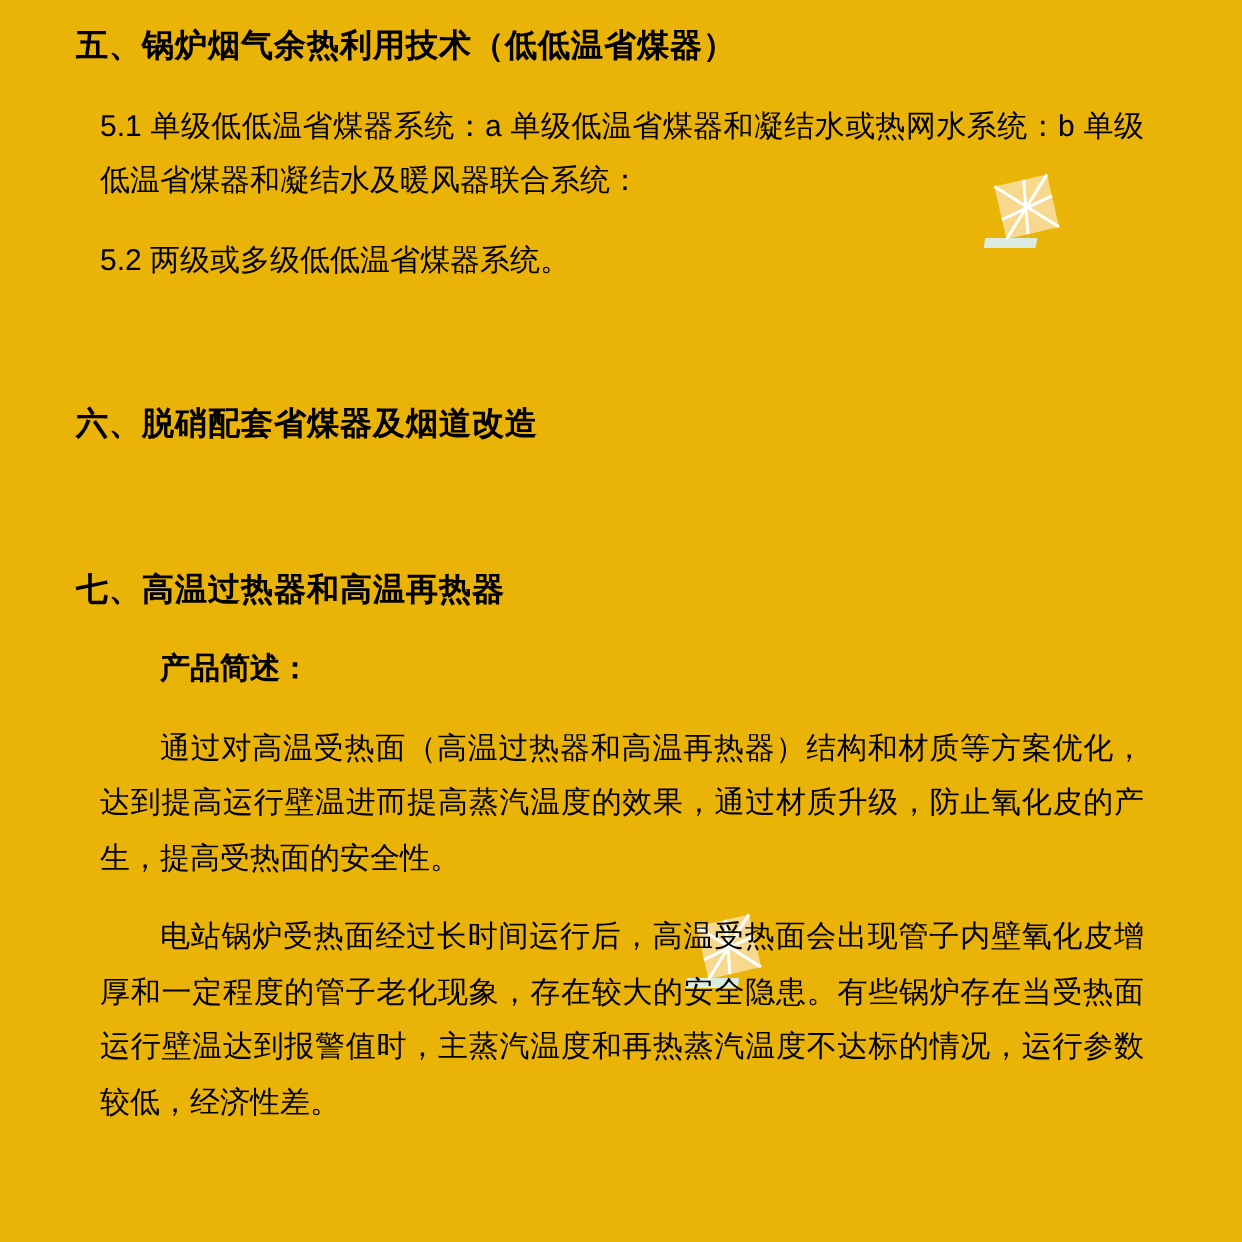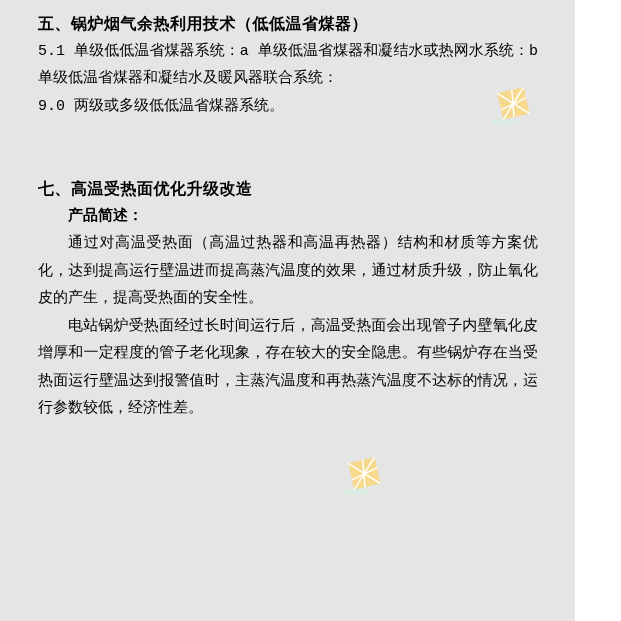--- a/index.html
+++ b/index.html
@@ -2,23 +2,23 @@
 <html><head>
 <meta charset="utf-8">
 <style>
   html, body {
     margin: 0;
     padding: 0;
     background: #ffffff;
   }
   .doc {
     position: relative;
-    width: 575px;
+    width: 621px;
     height: 621px;
-    background: #e5e5e5;
+    background: #eab308;
     box-sizing: border-box;
     padding: 10px 37px 0 38px;
     font-family: "Liberation Sans", "DejaVu Sans", sans-serif;
     color: #000000;
     font-size: 15px;
     line-height: 27.5px;
     overflow: hidden;
   }
   .content {
     position: relative;
@@ -27,23 +27,22 @@
   section { display: block; }
   .sec + .sec { margin-top: 55px; }
   h2 {
     margin: 0;
     font-size: 16px;
     font-weight: bold;
     line-height: 27.5px;
     letter-spacing: 0.5px;
   }
   p {
-    margin: 0;
+    margin: 12px;
     text-align: justify;
-    font-family: Liberation Mono, monospace;
   }
   p.indent { text-indent: 2em; }
   .label-inline, .label-line {
     font-weight: bold;
   }
   .label-line {
     text-indent: 2em;
     text-align: left;
   }
   .wm {
@@ -83,27 +82,28 @@
         <line x1="8" y1="24" x2="35" y2="18" stroke="#ffffff"></line>
       </g>
     </g>
   </svg>
 
   <div class="content">
 
     <section class="sec">
       <h2>五、锅炉烟气余热利用技术（低低温省煤器）</h2>
       <p>5.1 单级低低温省煤器系统：a 单级低温省煤器和凝结水或热网水系统：b 单级低温省煤器和凝结水及暖风器联合系统：</p>
-      <p>9.0 两级或多级低低温省煤器系统。</p>
+      <p>5.2 两级或多级低低温省煤器系统。</p>
     </section>
 
     <section class="sec">
+      <h2>六、脱硝配套省煤器及烟道改造</h2>
     </section>
 
     <section class="sec">
-      <h2>七、高温受热面优化升级改造</h2>
+      <h2>七、高温过热器和高温再热器</h2>
       <p class="label-line">产品简述：</p>
       <p class="indent">通过对高温受热面（高温过热器和高温再热器）结构和材质等方案优化，达到提高运行壁温进而提高蒸汽温度的效果，通过材质升级，防止氧化皮的产生，提高受热面的安全性。</p>
       <p class="indent">电站锅炉受热面经过长时间运行后，高温受热面会出现管子内壁氧化皮增厚和一定程度的管子老化现象，存在较大的安全隐患。有些锅炉存在当受热面运行壁温达到报警值时，主蒸汽温度和再热蒸汽温度不达标的情况，运行参数较低，经济性差。</p>
     </section>
 
   </div>
 </div>
 
 </body></html>

